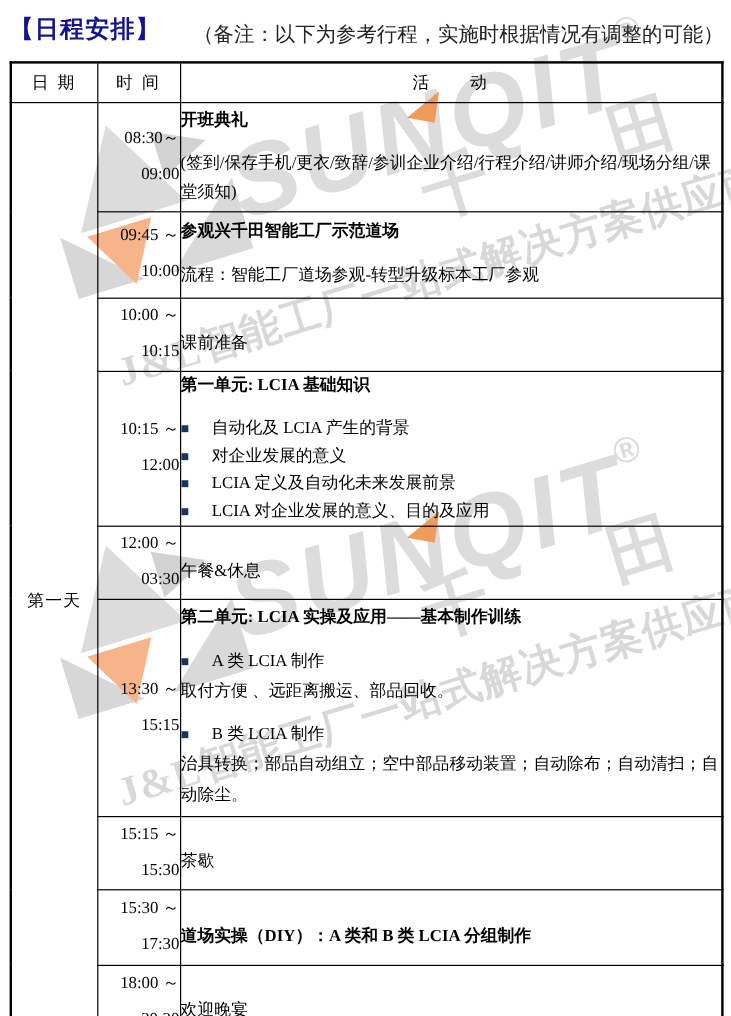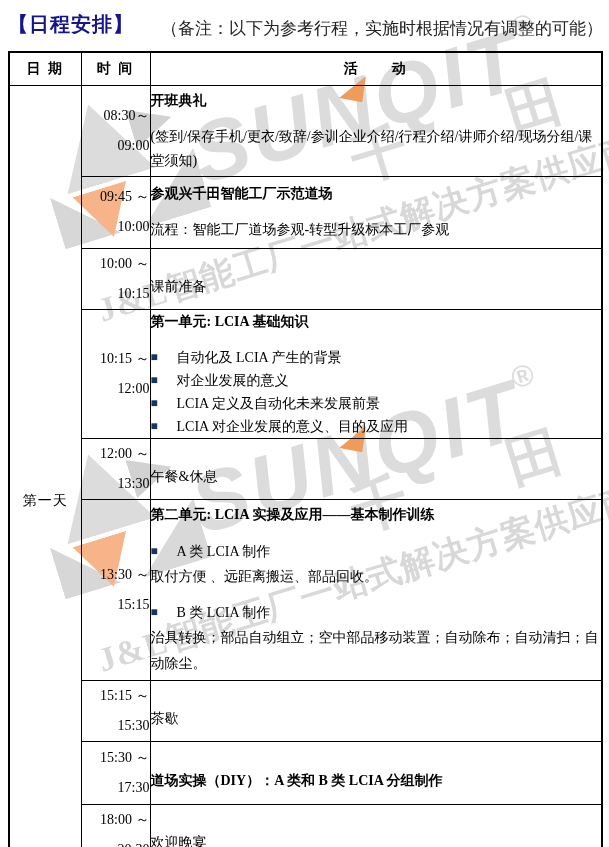--- a/index.html
+++ b/index.html
@@ -31,21 +31,21 @@
   
   .doc-title{position:absolute;left:8px;top:11px;z-index:2;font-size:20px;font-weight:bold;
              color:#14148c;letter-spacing:1px;font-family:"Liberation Sans","DejaVu Sans",sans-serif;}
   .doc-note{position:absolute;right:6px;top:17px;z-index:2;font-size:17px;color:#222;}
 
   
   table.sched{position:absolute;left:8px;top:51px;z-index:1;border-collapse:collapse;
               table-layout:fixed;width:595px;background:transparent;}
   table.sched td{border:1px solid #000;padding:0;vertical-align:middle;font-size:14px;overflow:hidden;}
   table.sched{border:2px solid #000;}
-  .hdr td{font-weight:bold;text-align:center;font-size:15px;letter-spacing:2px;}
+  .hdr td{font-weight:normal;text-align:center;font-size:15px;letter-spacing:2px;}
   .datecell{text-align:center;vertical-align:top;font-size:15px;}
   .datecell span{display:inline-block;padding-top:52px;letter-spacing:1px;}
   td.time{text-align:right;line-height:30px;font-size:14px;}
   td.act{vertical-align:top;padding:8px 9px 4px 9px;line-height:24px;}
   td.act.mid{vertical-align:middle;padding-top:16px;padding-bottom:0;}
   .hd{font-weight:bold;margin-bottom:12px;}
   .hd.solo{margin-bottom:0;}
   .para{line-height:24px;}
   .bullets .bl{line-height:23px;display:flex;}
   .bl{display:flex;line-height:25px;}
@@ -160,21 +160,21 @@
                 <span class="sq">■</span>
                 <span>LCIA 对企业发展的意义、目的及应用</span>
               </div>
         </div>
       </td>
     </tr>
 
     <tr style="height:59px">
       <td class="time">
         <div>12:00 ～</div>
-        <div>13:30</div>
+        <div>03:30</div>
       </td>
       <td class="act mid">
         <span>午餐&amp;休息</span>
       </td>
     </tr>
 
     <tr style="height:181px">
       <td class="time">
         <div>13:30 ～</div>
         <div>15:15</div>

